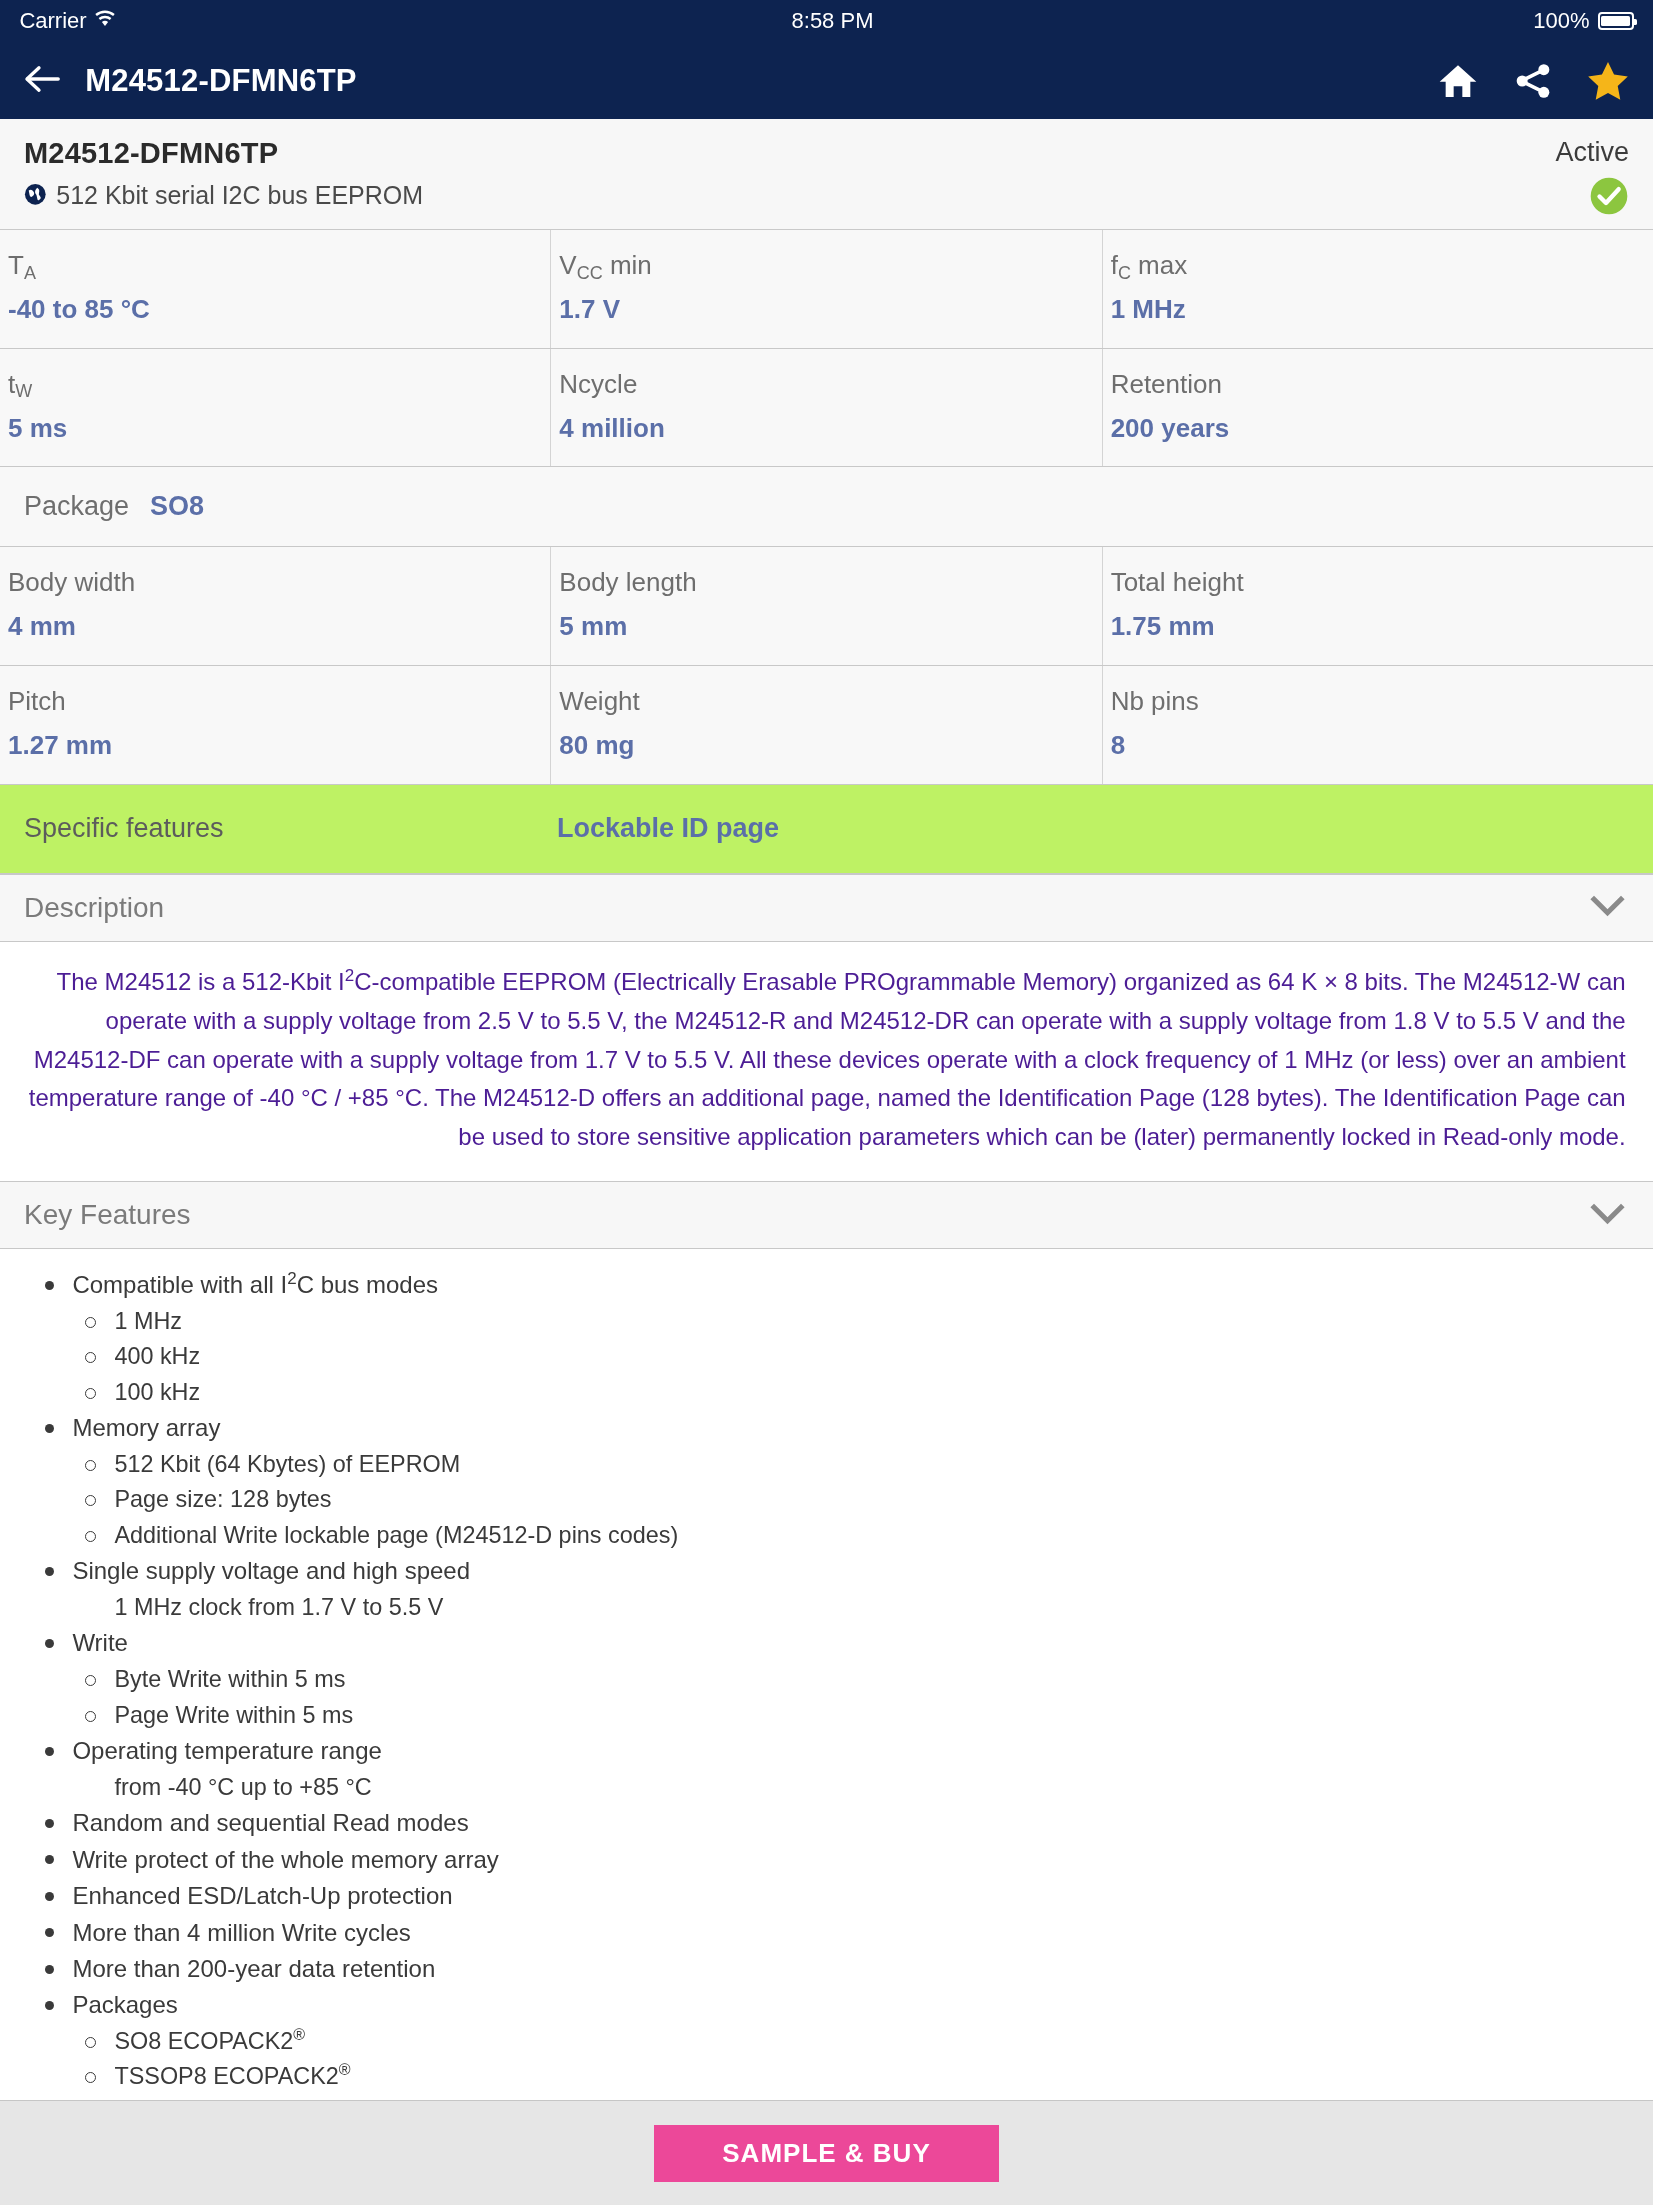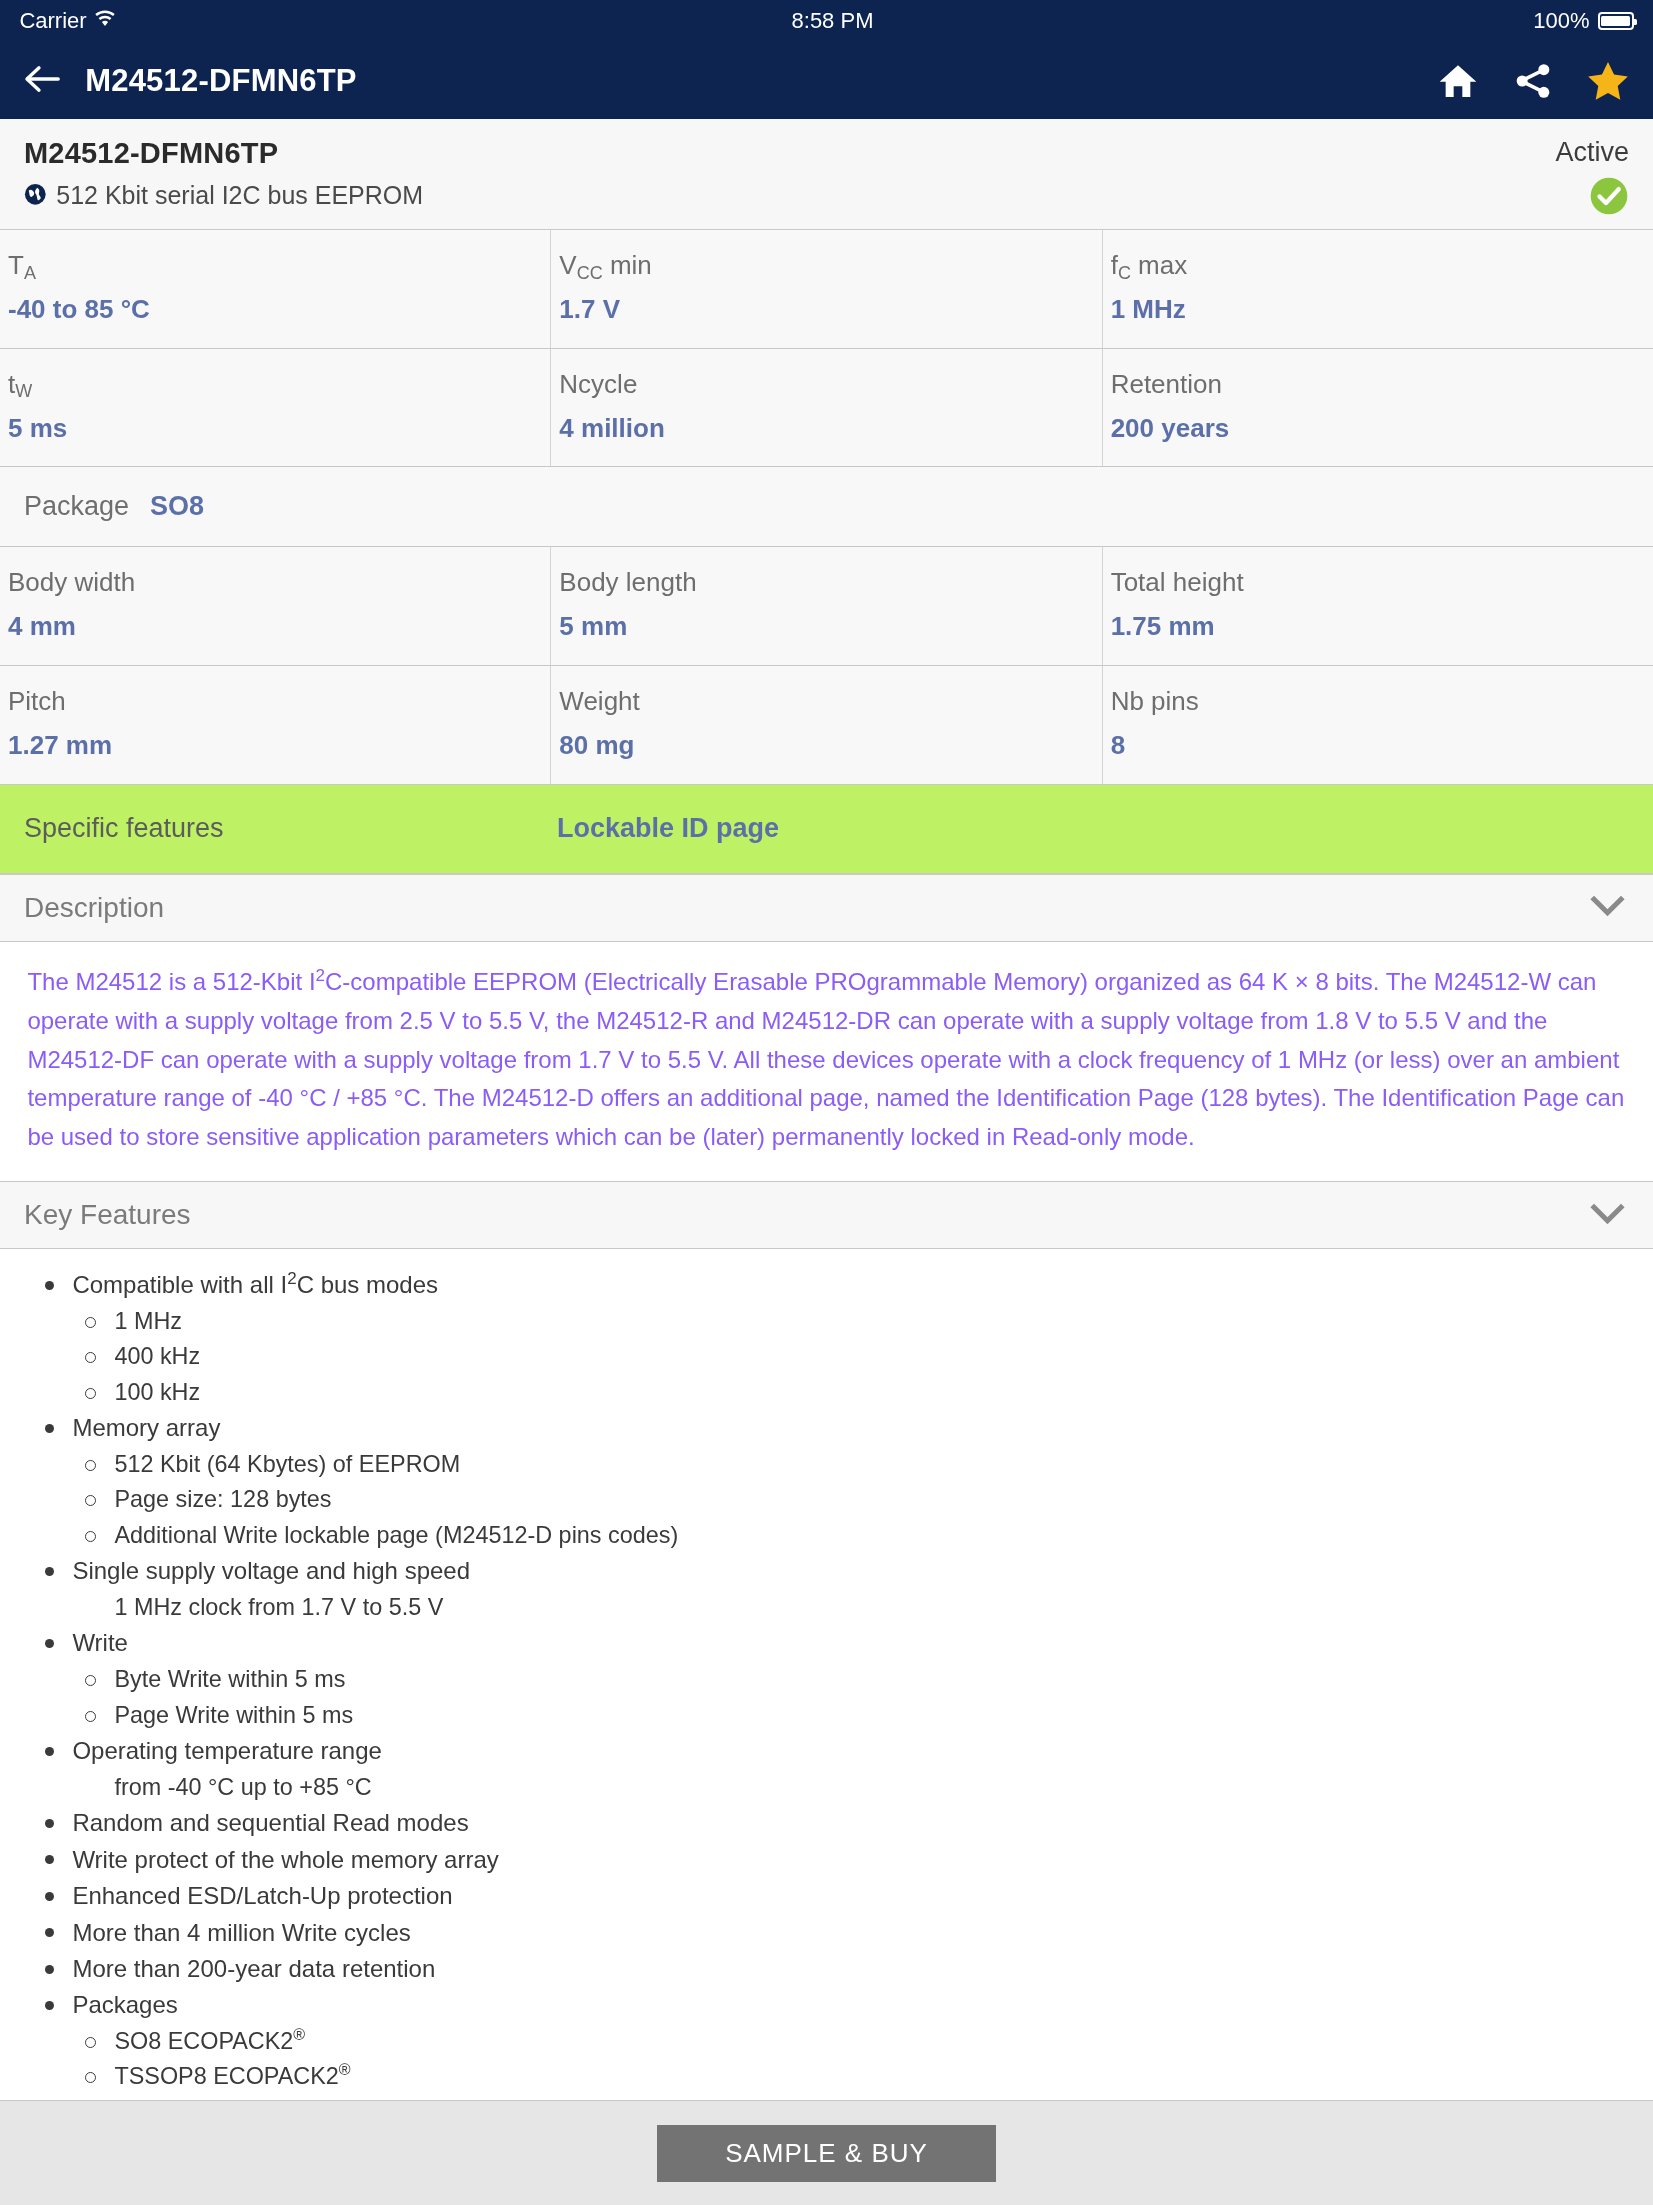--- a/index.html
+++ b/index.html
@@ -101,21 +101,21 @@
     display:flex; align-items:center; justify-content:space-between;
     background:#f7f7f7; padding:0 27.4px 0 24px; height:68px;
     border-bottom:1.6px solid #c8c8c8; border-top:1.6px solid #c8c8c8;
     flex:0 0 auto; cursor:pointer;
   }
   .section-title { font-size:28px; color:#7b7b7b; }
 
   
   .desc-body {
     background:#ffffff; padding:21px 27.4px 24px 27.4px;
-    font-size:24px; line-height:1.62; color:#8b5cf6; flex:0 0 auto;
+    font-size:24px; line-height:1.62; color:#4c1d95; flex:0 0 auto;text-align:right;
   }
   .desc-body sup { font-size:17px; vertical-align:super; line-height:0; }
 
   
   .kf-body { background:#ffffff; padding:18px 27.4px 0 27.4px; flex:1 1 auto; overflow:hidden; position:relative; }
   ul.kf { list-style:none; }
   .kf-l1 { position:relative; padding-left:45px; font-size:24px; line-height:1.52; color:#3a3a3a; }
   .kf-l1:before {
     content:""; position:absolute; left:18px; top:13.7px;
     width:9px; height:9px; border-radius:50%; background:#3a3a3a;
@@ -131,21 +131,21 @@
   .kf-plain { padding-left:87px; font-size:23.4px; line-height:1.52; color:#3a3a3a; }
 
   
   .footer {
     position:absolute; left:0; right:0; bottom:0; height:105px;
     background:#e6e6e6; border-top:1.6px solid #c6c6c6;
     display:flex; align-items:center; justify-content:center;
     z-index:5;
   }
   .buy-btn {
-    background:#737373; color:#ffffff; font-size:26px; font-weight:normal;
+    background:#ec4899; color:#ffffff; font-size:26px; font-weight:bold;
     letter-spacing:1px; padding:0 68px; height:57px;
     display:flex; align-items:center; justify-content:center;
     border:0; cursor:pointer; font-family:"Liberation Sans", sans-serif;
   }
 </style>
 </head>
 <body>
 
 <div class="screen">
 

